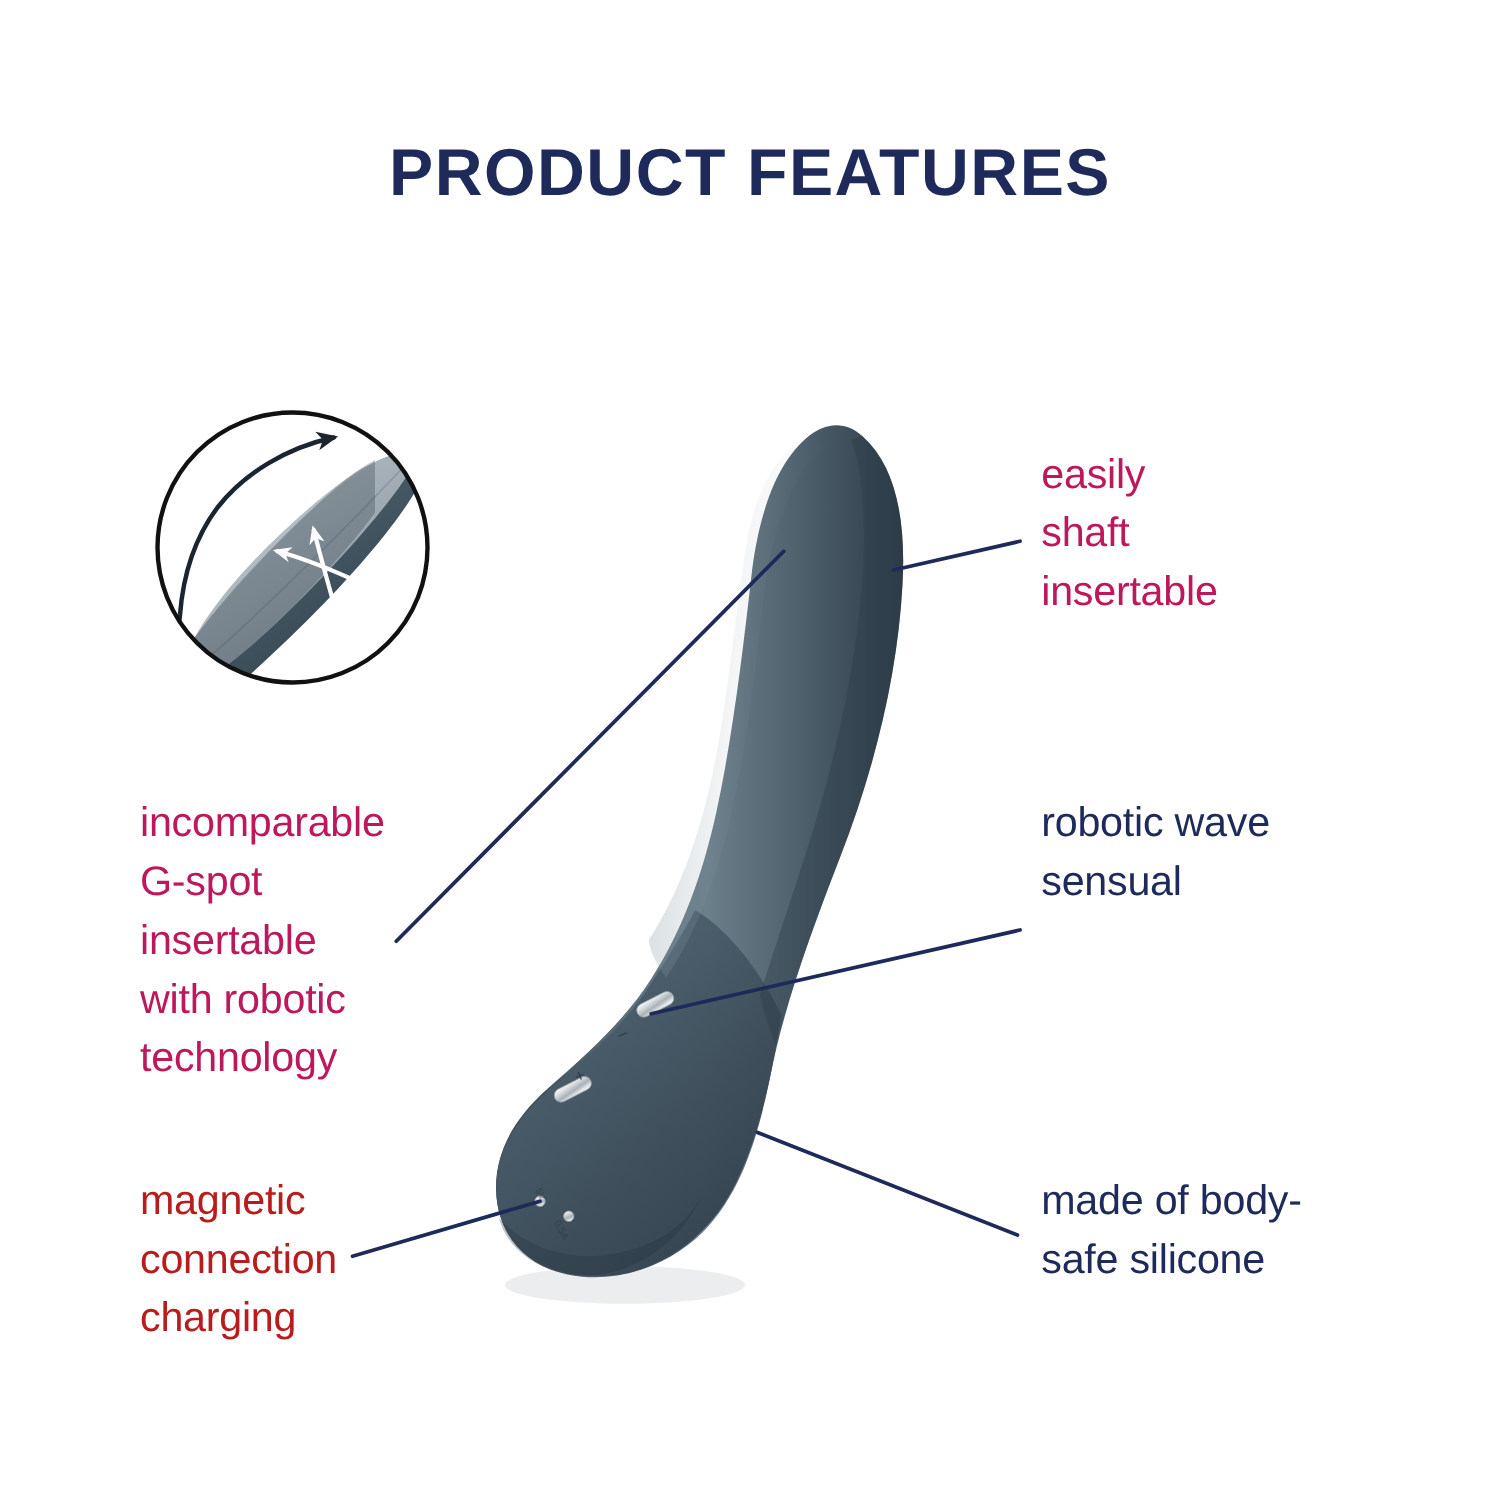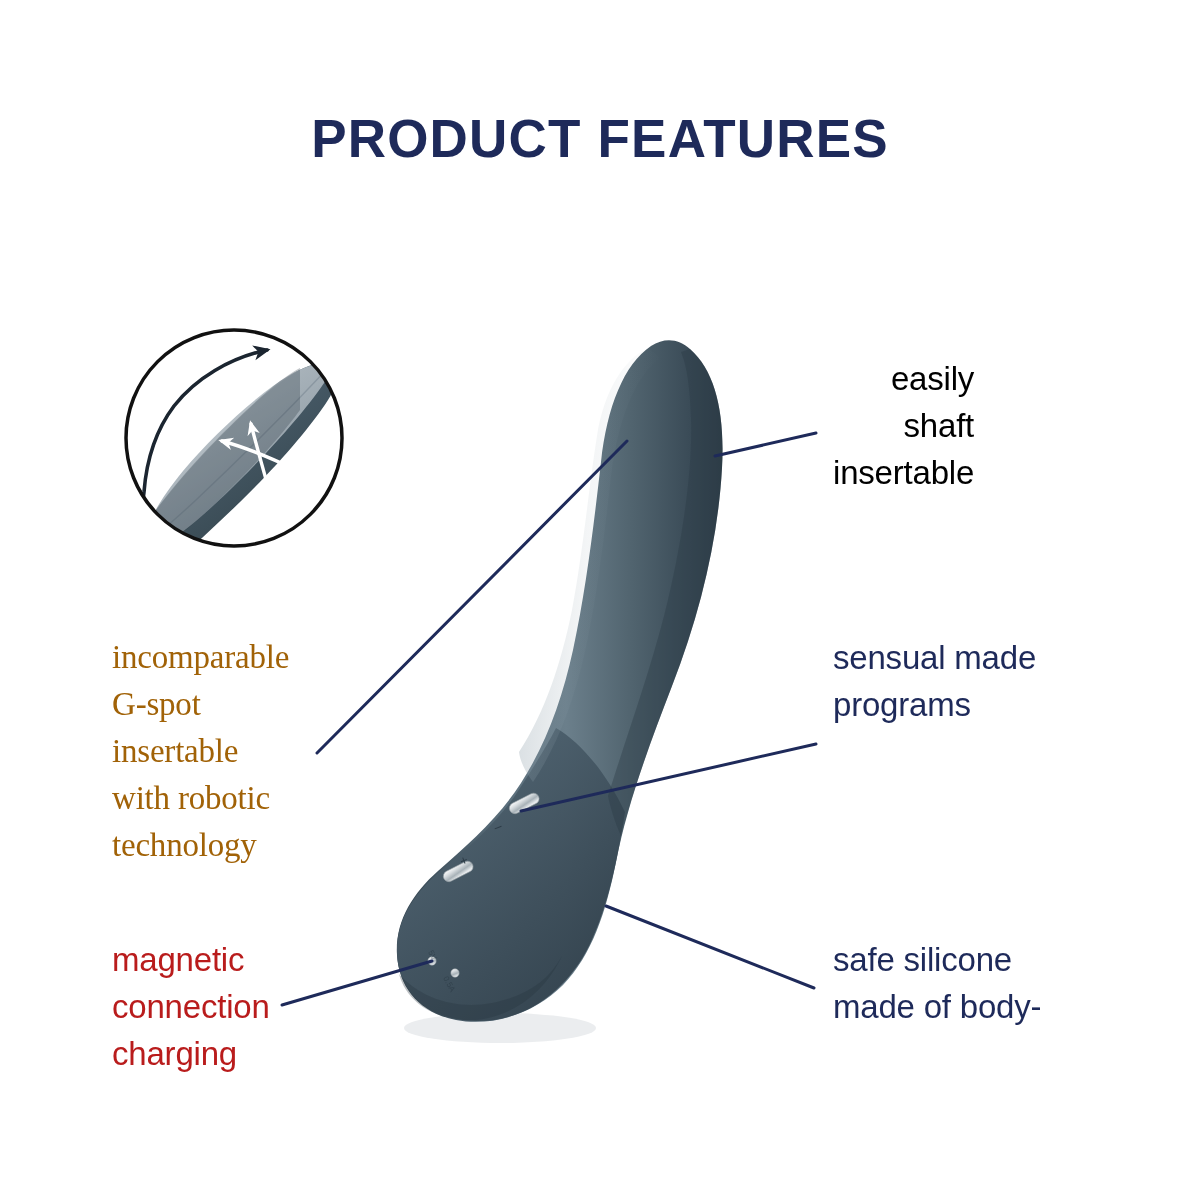--- a/index.html
+++ b/index.html
@@ -250,34 +250,34 @@
 
     <g stroke="#1e2a5a" stroke-width="3" stroke-linecap="round" fill="none">
       <line id="leader-insertable-shaft" x1="715" y1="456" x2="816" y2="433"></line>
       <line id="leader-switch-programs" x1="521" y1="811" x2="816" y2="744"></line>
       <line id="leader-body-safe" x1="606" y1="906" x2="814" y2="988"></line>
       <line id="leader-gspot" x1="317" y1="753" x2="627" y2="441"></line>
       <line id="leader-magnetic" x1="282" y1="1005" x2="432" y2="961"></line>
     </g>
   </svg>
 
-  <div class="feature-label" id="label-insertable-shaft" style="color: #000000; text-align: right;">
+  <div class="feature-label" id="label-insertable-shaft" style="color: #be185d;">
       <span class="ln">easily</span>
       <span class="ln">shaft</span>
       <span class="ln">insertable</span>
     </div>
   <div class="feature-label" id="label-switch-programs" style="color: rgb(30, 42, 90);">
-      <span class="ln">sensual made</span>
-      <span class="ln">programs</span>
+      <span class="ln">robotic wave</span>
+      <span class="ln">sensual</span>
     </div>
   <div class="feature-label" id="label-body-safe" style="color: rgb(30, 42, 90);">
+      <span class="ln">made of body-</span>
       <span class="ln">safe silicone</span>
-      <span class="ln">made of body-</span>
-    </div>
-  <div class="feature-label" id="label-gspot" style="color: #a16207; font-family: Liberation Serif, serif;">
+    </div>
+  <div class="feature-label" id="label-gspot" style="color: #be185d;">
       <span class="ln">incomparable</span>
       <span class="ln">G-spot</span>
       <span class="ln">insertable</span>
       <span class="ln">with robotic</span>
       <span class="ln">technology</span>
     </div>
   <div class="feature-label" id="label-magnetic" style="color: #b91c1c;">
       <span class="ln">magnetic</span>
       <span class="ln">connection</span>
       <span class="ln">charging</span>

